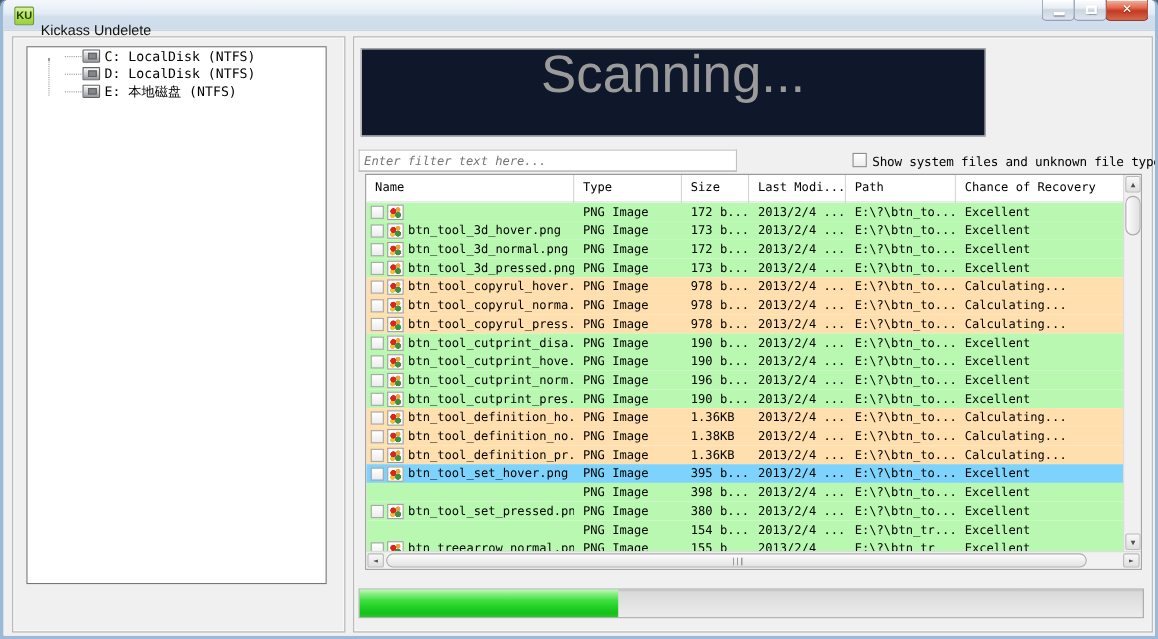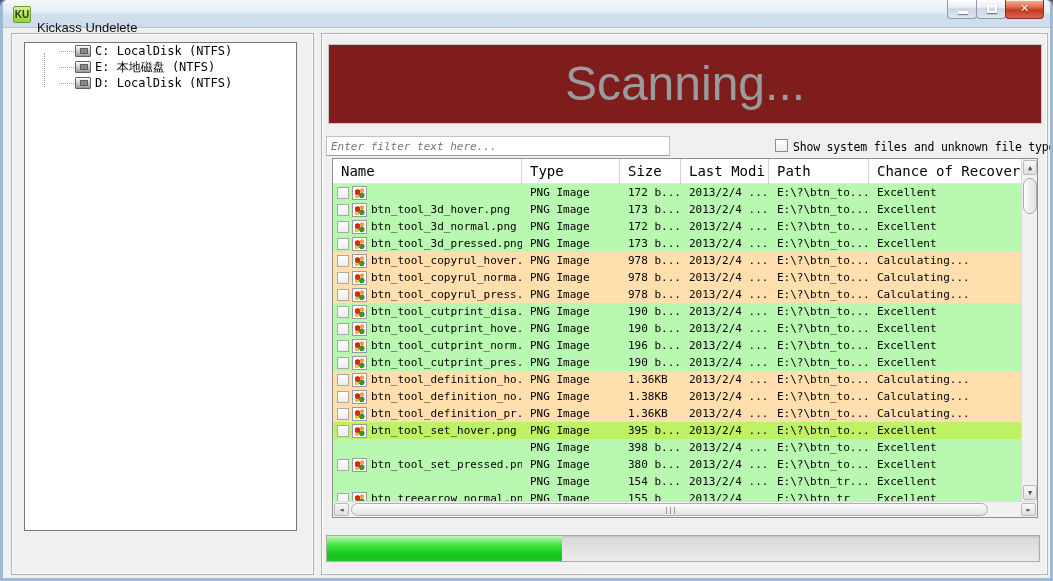--- a/index.html
+++ b/index.html
@@ -66,23 +66,23 @@
     width:16px; height:12px; margin:0 4px 0 1px; position:relative;
     background:linear-gradient(#f5f5f5,#c9cacc 55%,#98999c);
     border:1px solid #5f6165; border-radius:1px;
     box-shadow:inset 0 1px 0 #fff;
   }
   .drive-icon::after { content:""; position:absolute; right:2px; top:2px;
     width:6px; height:4px; background:#84868a; border:1px solid #5f6165; }
   .tlabel { font-size:12px; color:#000; white-space:nowrap; }
   
   .scan-box {
-    position:absolute; left:6px; top:10px; width:714px; height:80px;
-    border:1px solid #c7c7c7; background:#7f1d1d;
-    display:flex; align-items:center; justify-content:center;
+    position:absolute; left:6px; top:10px; width:568px; height:80px;
+    border:1px solid #c7c7c7; background:#0f172a;
+    display:flex; justify-content:center;
   }
   .scan-text { font:48px/48px "Liberation Sans", sans-serif; color:#9b9b9b; }
   
   .filter-input {
     position:absolute; left:4px; top:102px; width:344px; height:20px;
     border:1px solid #c2c2c2; border-bottom-color:#9d9d9d; background:#fff;
     font:italic 11px "DejaVu Sans Mono", monospace; color:#444; padding:0 4px;
     outline:none;
   }
   .chk {
@@ -92,21 +92,21 @@
   .sys-chk { left:453px; top:105px; }
   .sys-label { position:absolute; left:471px; top:106px; font-size:11.5px;
     letter-spacing:-0.2px; color:#000; white-space:nowrap; }
   
   .ftable {
     position:absolute; left:10px; top:124px; width:706px; height:360px;
     background:#fff; border:1px solid #8e8e8e; overflow:hidden;
   }
   .thead { position:absolute; left:0; top:0; width:688px; height:25px;
     background:#fff; border-bottom:1px solid #e2e2e2; }
-  .hcell { position:absolute; top:0; height:29px; font-size:14px; line-height:24px;
+  .hcell { position:absolute; top:0; height:29px; font-size:11px; line-height:24px;
     padding-left:8px; color:#000; border-right:1px solid #d4d4d4;
     white-space:nowrap; overflow:hidden; cursor:default; }
   .tbody { position:absolute; left:0; top:25px; width:688px; height:317px;
     overflow:hidden; }
   .trow { position:relative; height:17px; font-size:11px; line-height:17px;
     white-space:nowrap; cursor:default; }
   .cell { position:absolute; top:0; height:17px; overflow:hidden; padding-left:8px; }
   .cell-name { left:0; width:189px; padding-left:0; display:flex; align-items:center; }
   .row-chk { width:12px; height:12px; margin-left:4px; flex:0 0 auto;
     background:linear-gradient(#fff,#ececec); border:1px solid #a8a8a8; }
@@ -175,26 +175,26 @@
     <div class="tree-box" id="drive-tree">
       <div class="tree-vline"></div>
     <div class="titem">
           <span class="tstub"></span>
           <span class="drive-icon"></span>
           <span class="tlabel">C: LocalDisk (NTFS)</span>
         </div>
         <div class="titem">
           <span class="tstub"></span>
           <span class="drive-icon"></span>
-          <span class="tlabel">E: 本地磁盘 (NTFS)</span>
+          <span class="tlabel">D: LocalDisk (NTFS)</span>
         </div>
         <div class="titem">
           <span class="tstub"></span>
           <span class="drive-icon"></span>
-          <span class="tlabel">D: LocalDisk (NTFS)</span>
+          <span class="tlabel">E: 本地磁盘 (NTFS)</span>
         </div>
       </div>
   </div>
 
   <div class="panel right-panel">
 
     <div class="scan-box">
       <span class="scan-text">Scanning...</span>
     </div>
 
@@ -372,21 +372,21 @@
               <span class="row-chk"></span>
               <span class="file-icon"></span>
               <span class="fname">btn_tool_definition_pr...</span>
             </div>
             <div class="cell" style="left:189px;width:98px">PNG Image</div>
             <div class="cell" style="left:287px;width:61px">1.36KB</div>
             <div class="cell" style="left:348px;width:88px">2013/2/4 ...</div>
             <div class="cell" style="left:436px;width:100px">E:\?\btn_to...</div>
             <div class="cell" style="left:536px;width:153px">Calculating...</div>
           </div>
-          <div class="trow" style="background: #bef264;">
+          <div class="trow" style="background: #7dd3fc;">
             <div class="cell cell-name">
               <span class="row-chk"></span>
               <span class="file-icon"></span>
               <span class="fname">btn_tool_set_hover.png</span>
             </div>
             <div class="cell" style="left:189px;width:98px">PNG Image</div>
             <div class="cell" style="left:287px;width:61px">395 b...</div>
             <div class="cell" style="left:348px;width:88px">2013/2/4 ...</div>
             <div class="cell" style="left:436px;width:100px">E:\?\btn_to...</div>
             <div class="cell" style="left:536px;width:153px">Excellent</div>

